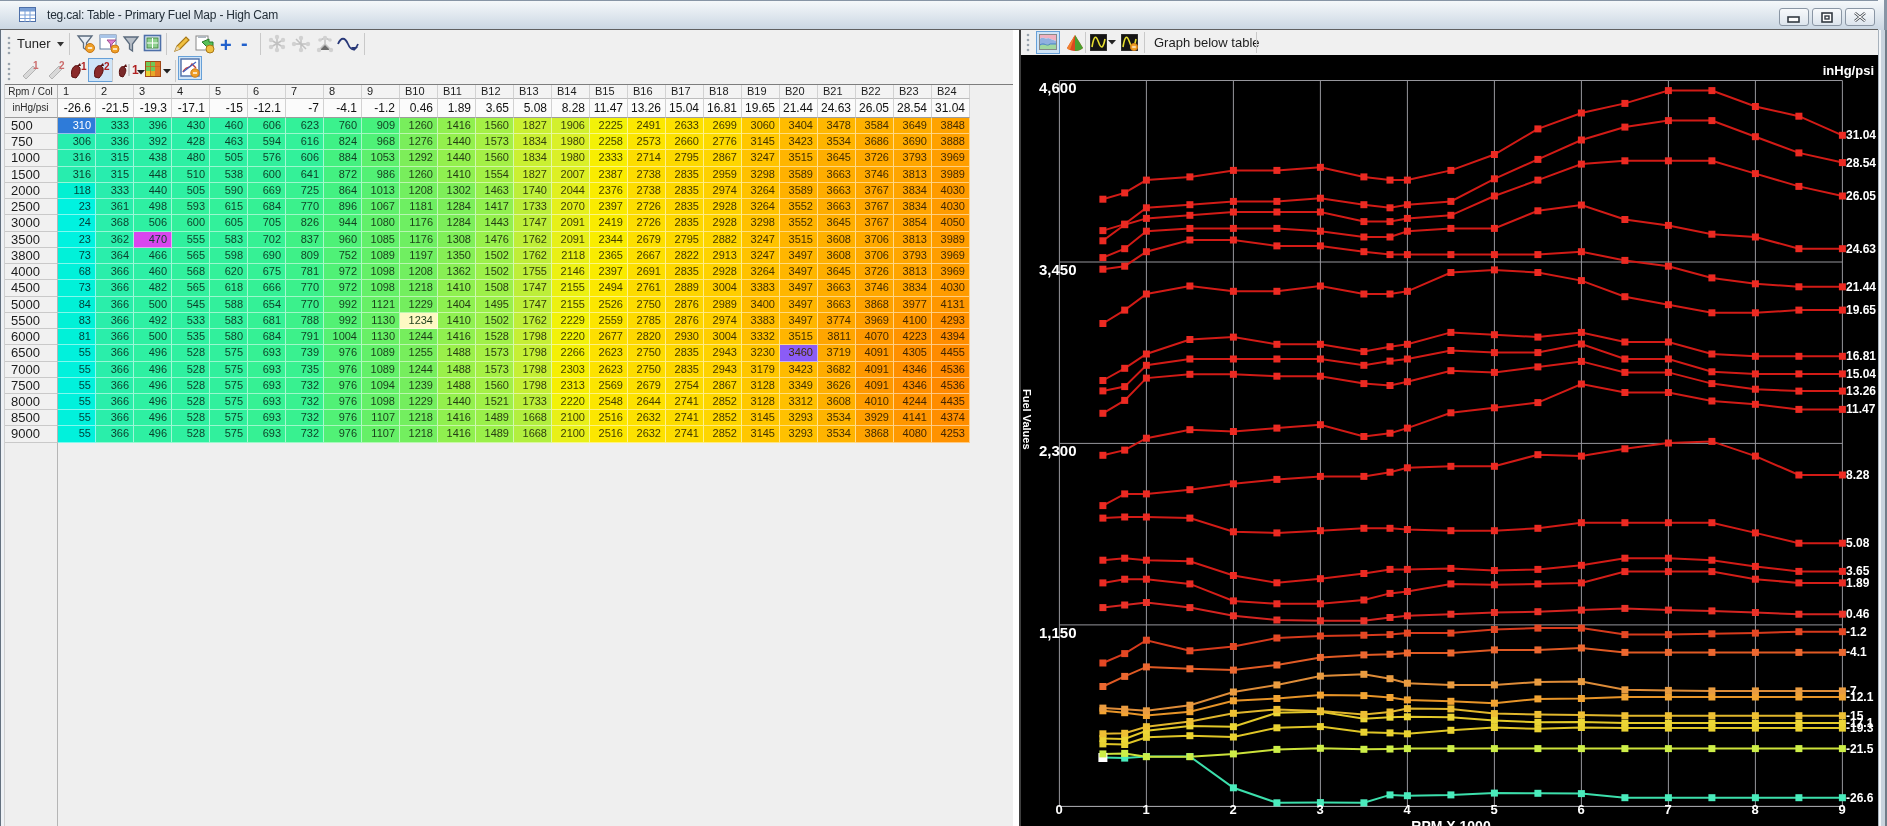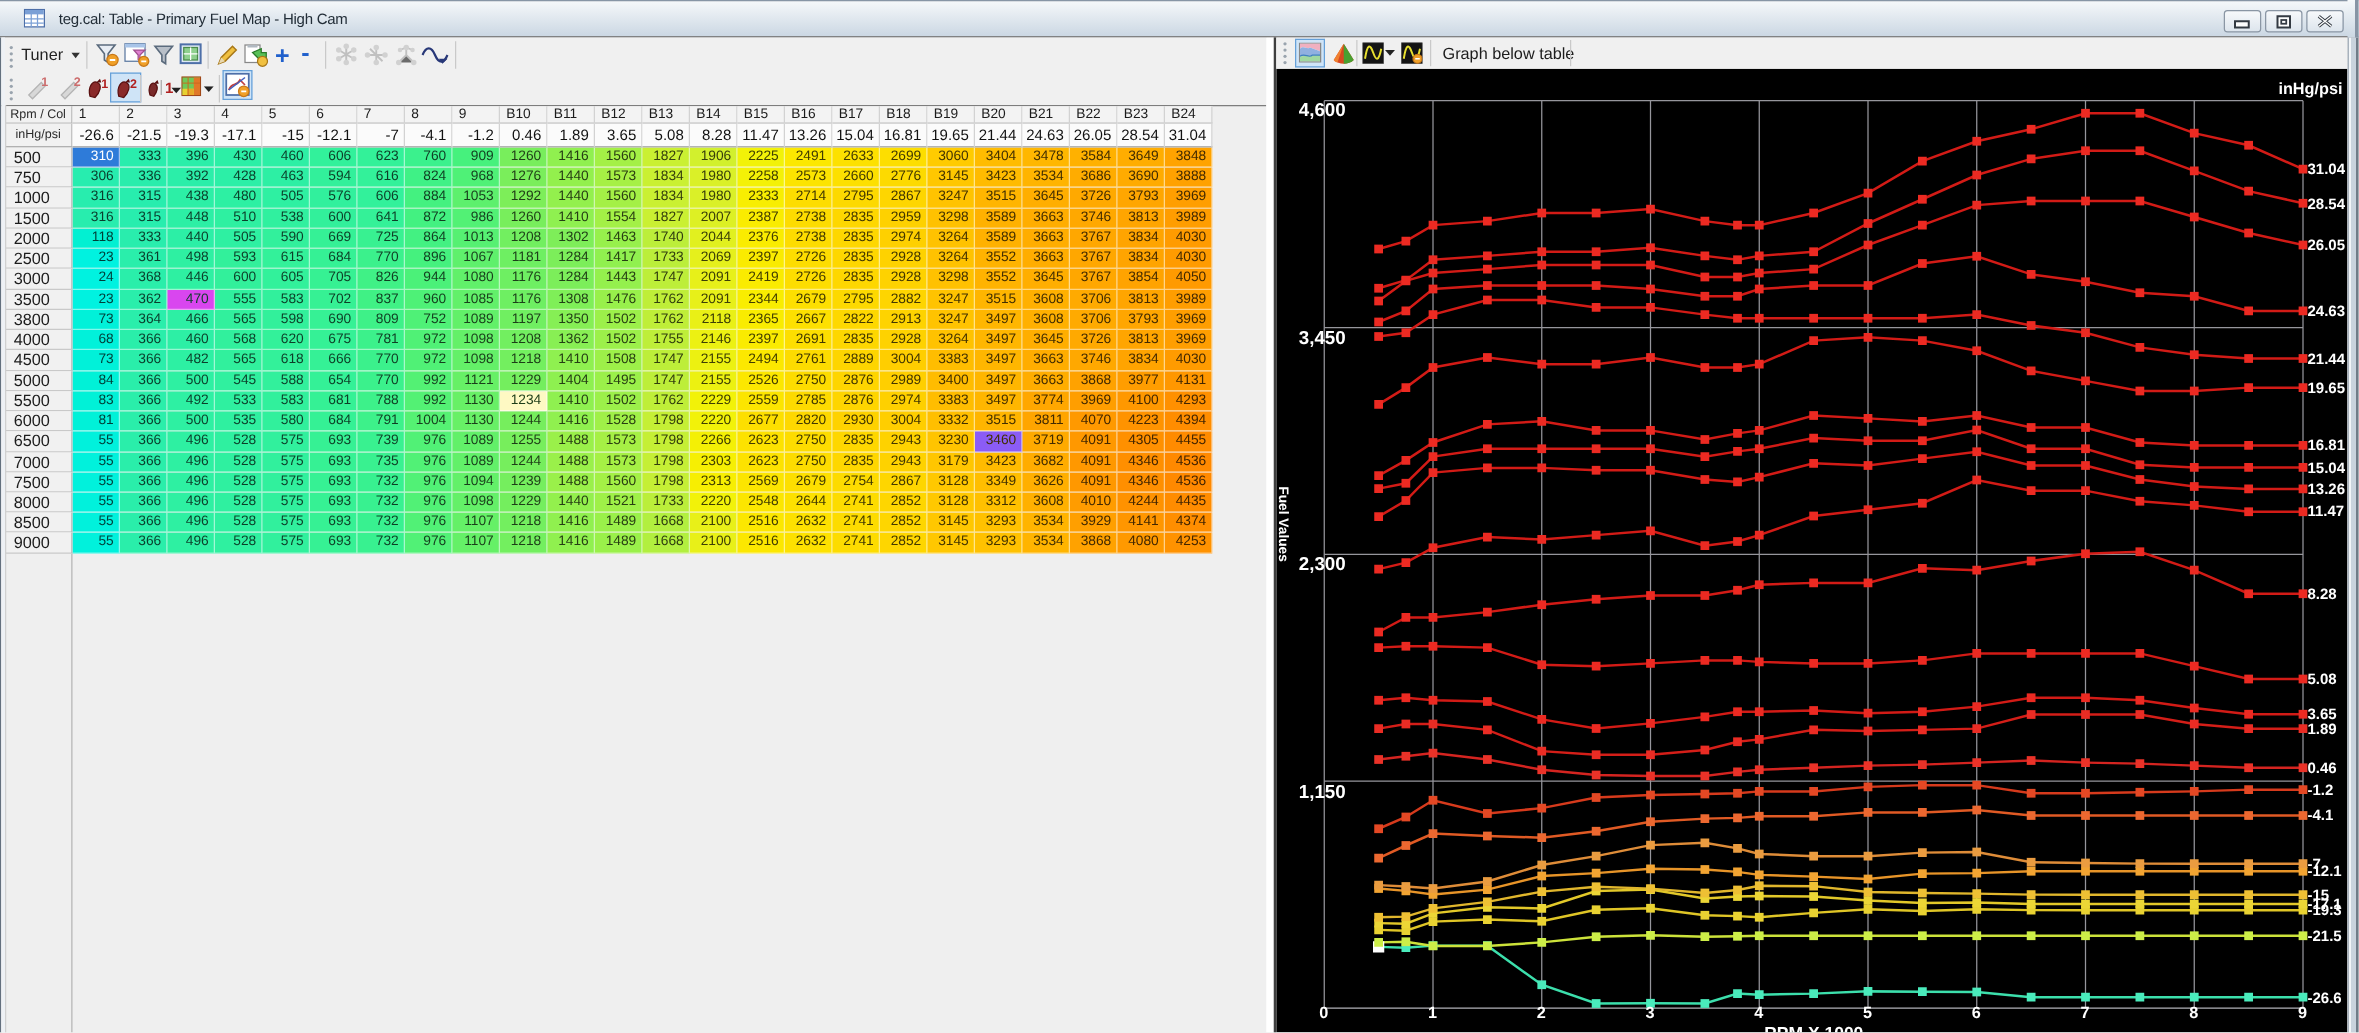--- a/index.html
+++ b/index.html
@@ -379,37 +379,37 @@
       <span style="background:#32f09b;color:#0d3e28">593</span>
       <span style="background:#33f19a;color:#0d3e28">615</span>
       <span style="background:#35f195;color:#0d3e26">684</span>
       <span style="background:#3bf18c;color:#0f3e24">770</span>
       <span style="background:#45f17e;color:#113e20">896</span>
       <span style="background:#5ff06c;color:#183e1c">1067</span>
       <span style="background:#6eef62;color:#1c3e19">1181</span>
       <span style="background:#7cee5a;color:#203d17">1284</span>
       <span style="background:#90f04f;color:#253e14">1417</span>
       <span style="background:#bbee3a;color:#303d0f">1733</span>
-      <span style="background:#e5f01c;color:#3b3e07">2069</span>
+      <span style="background:#e5f01c;color:#3b3e07">2070</span>
       <span style="background:#faeb00;color:#413d00">2397</span>
       <span style="background:#fddd00;color:#413900">2726</span>
       <span style="background:#fed700;color:#423700">2835</span>
       <span style="background:#fed200;color:#423600">2928</span>
       <span style="background:#ffc200;color:#423200">3264</span>
       <span style="background:#ffb300;color:#422e00">3552</span>
       <span style="background:#ffad00;color:#422c00">3663</span>
       <span style="background:#ffa700;color:#422b00">3767</span>
       <span style="background:#ffa400;color:#422a00">3834</span>
       <span style="background:#ff9b00;color:#422800">4030</span>
     </div>
 <div class="rh" style="left:4px;top:215px;width:54px;height:17px">3000</div>
 <div class="dr" style="left:58px;top:215px;height:17px">
       <span style="background:#00f2e0;color:#003e3a">24</span>
       <span style="background:#2aeeaa;color:#0a3d2c">368</span>
-      <span style="background:#2ef0a2;color:#0b3e2a">446</span>
+      <span style="background:#2ef0a2;color:#0b3e2a">506</span>
       <span style="background:#32f09b;color:#0d3e28">600</span>
       <span style="background:#32f19b;color:#0d3e28">605</span>
       <span style="background:#36f193;color:#0e3e26">705</span>
       <span style="background:#40f186;color:#103e22">826</span>
       <span style="background:#4bf179;color:#133e1f">944</span>
       <span style="background:#61f06a;color:#193e1b">1080</span>
       <span style="background:#6eef62;color:#1c3e19">1176</span>
       <span style="background:#7cee5a;color:#203d17">1284</span>
       <span style="background:#94f04d;color:#263e14">1443</span>
       <span style="background:#bdee39;color:#313d0e">1747</span>

